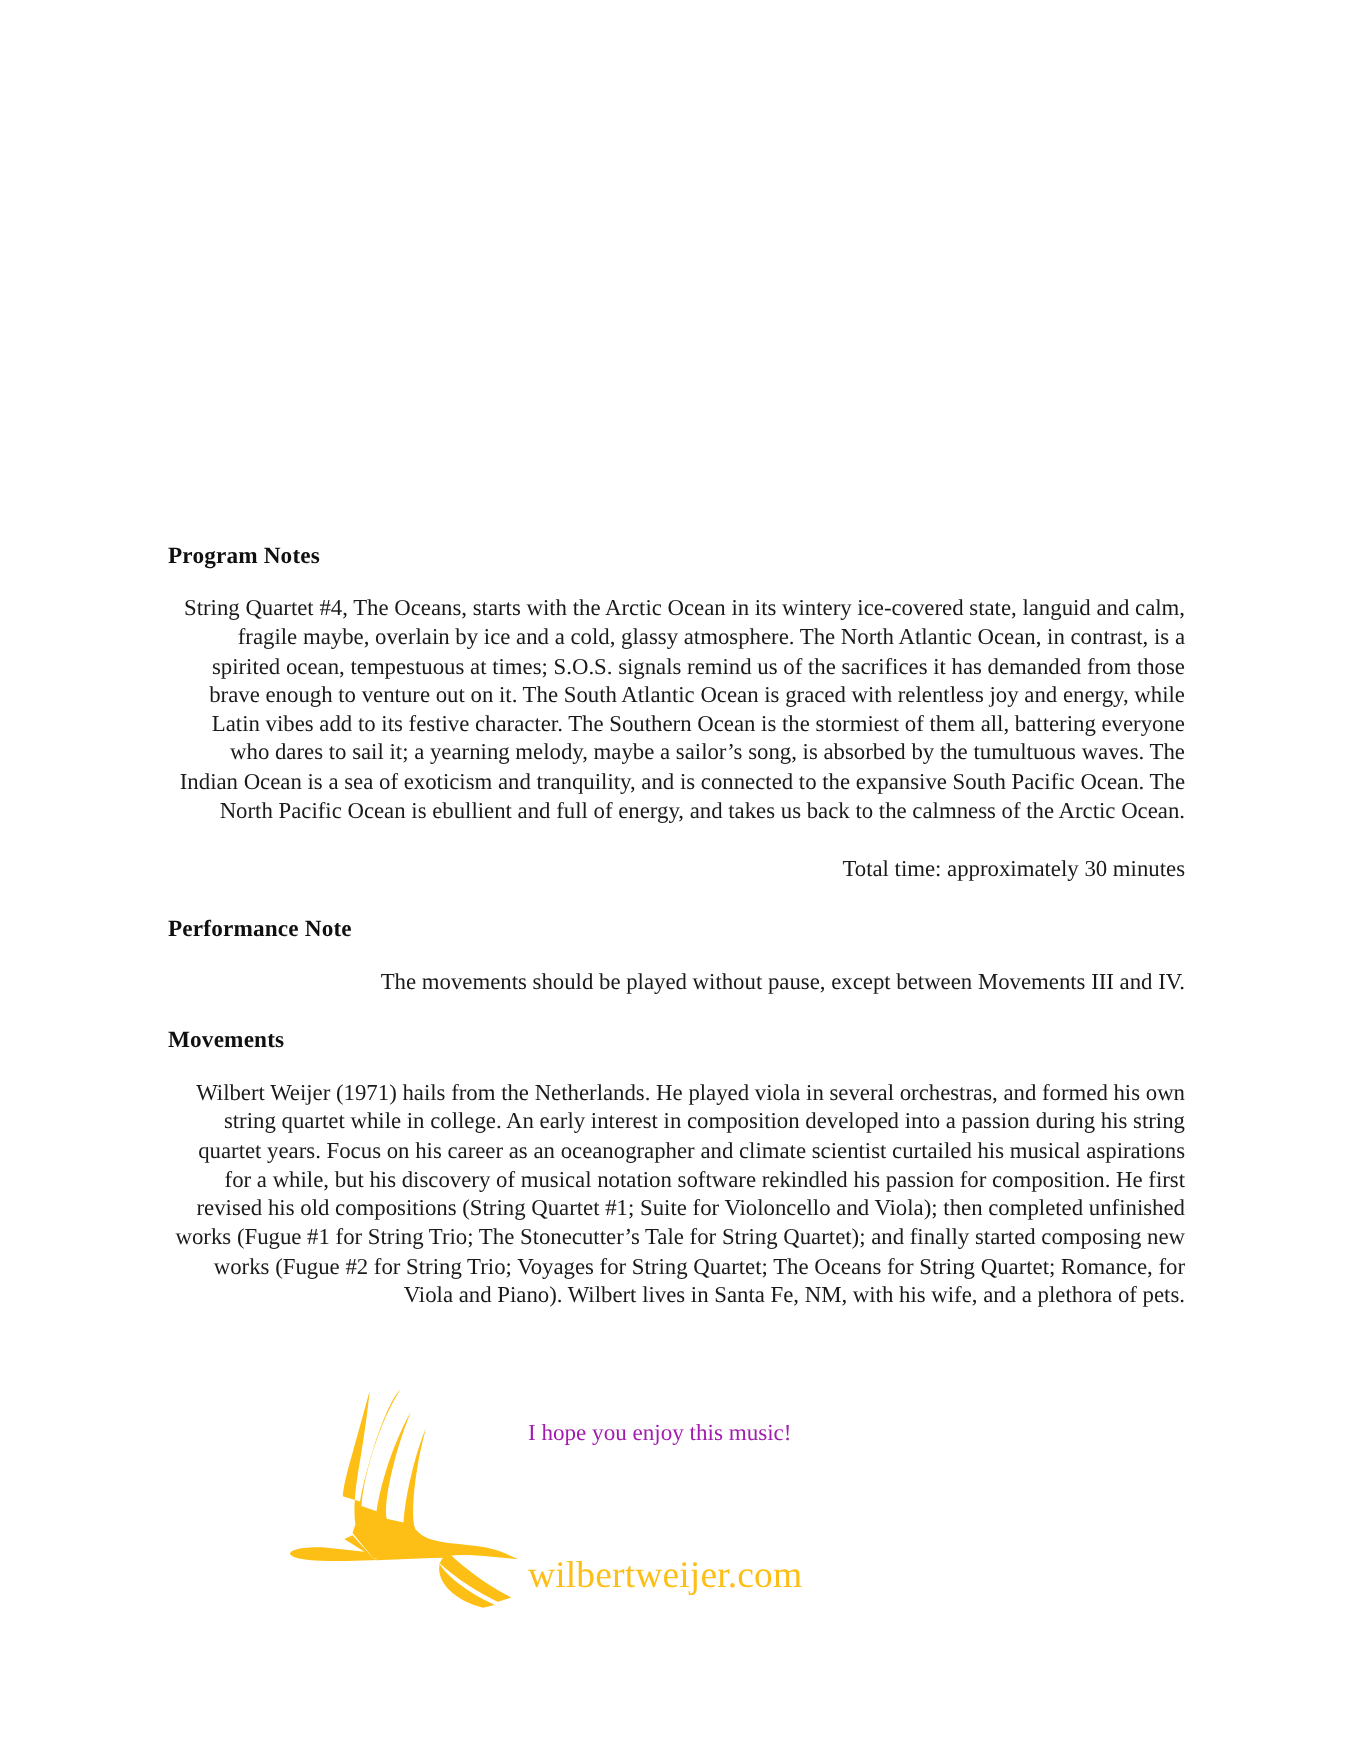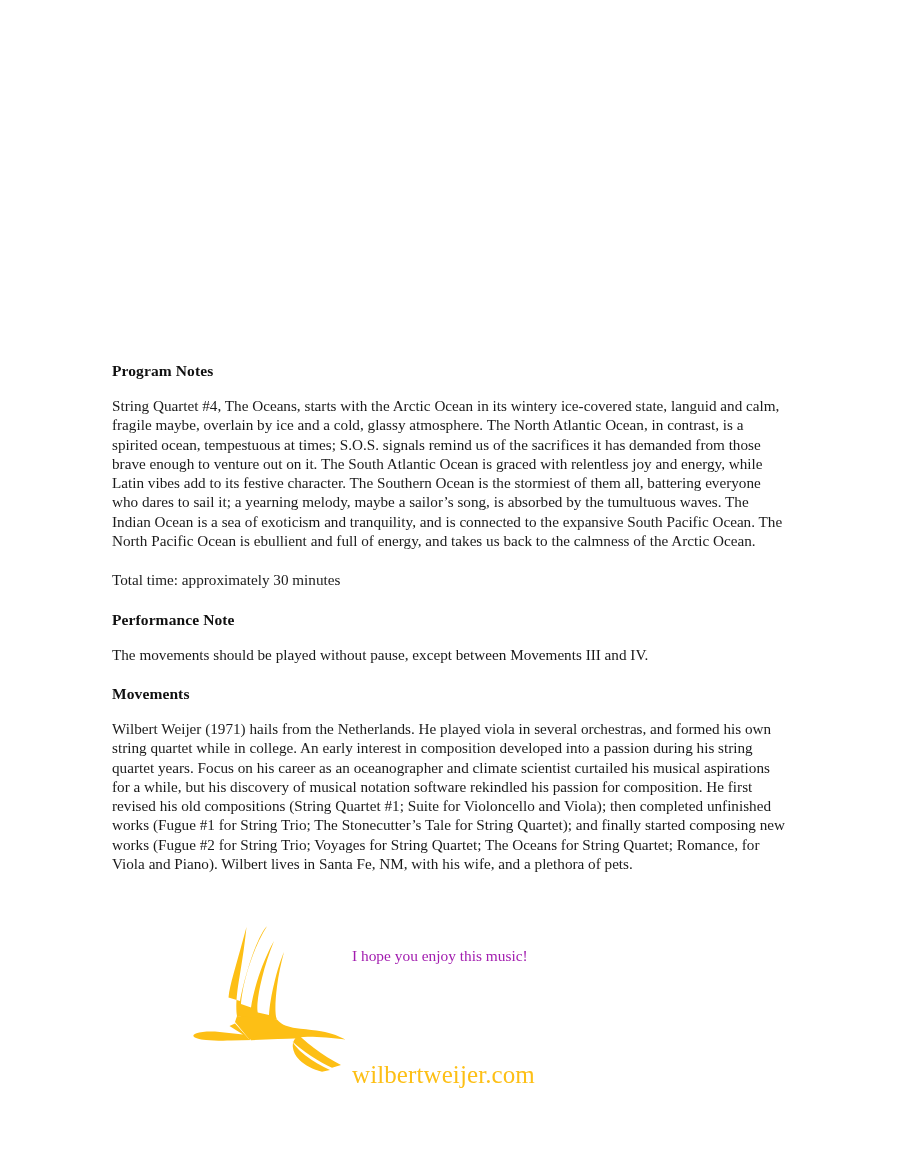--- a/index.html
+++ b/index.html
@@ -33,21 +33,21 @@
     line-height: 18px;
     margin: 0 0 16px 0;
     letter-spacing: 0.1px;
     color: #101010;
   }
 
   .body-text {
     font-size: 15.2px;
     line-height: 19.3px;
     margin: 0 0 17px 0;
-    text-align: left;
+    text-align: right;
     color: #1a1a1a;
     -webkit-font-smoothing: antialiased;
   }
 
   
   .block-program-notes-heading { margin-bottom: 16px; }
   .block-program-notes-body    { margin-bottom: 20px; }
   .block-total-time            { margin-bottom: 21px; }
   .block-performance-heading   { margin-bottom: 16px; }
   .block-performance-body      { margin-bottom: 21px; }
@@ -83,21 +83,21 @@
     top: 946px;
     font-size: 15.4px;
     line-height: 20px;
     color: #a21caf;
     white-space: nowrap;
   }
 
   .site-url {
     position: absolute;
     left: 352px;
-    top: 1060px;
+    top: 1036px;
     font-size: 25px;
     line-height: 30px;
     color: #fdbf15;
     white-space: nowrap;
     letter-spacing: 0.1px;
   }
 </style>
 </head>
 <body>
 

